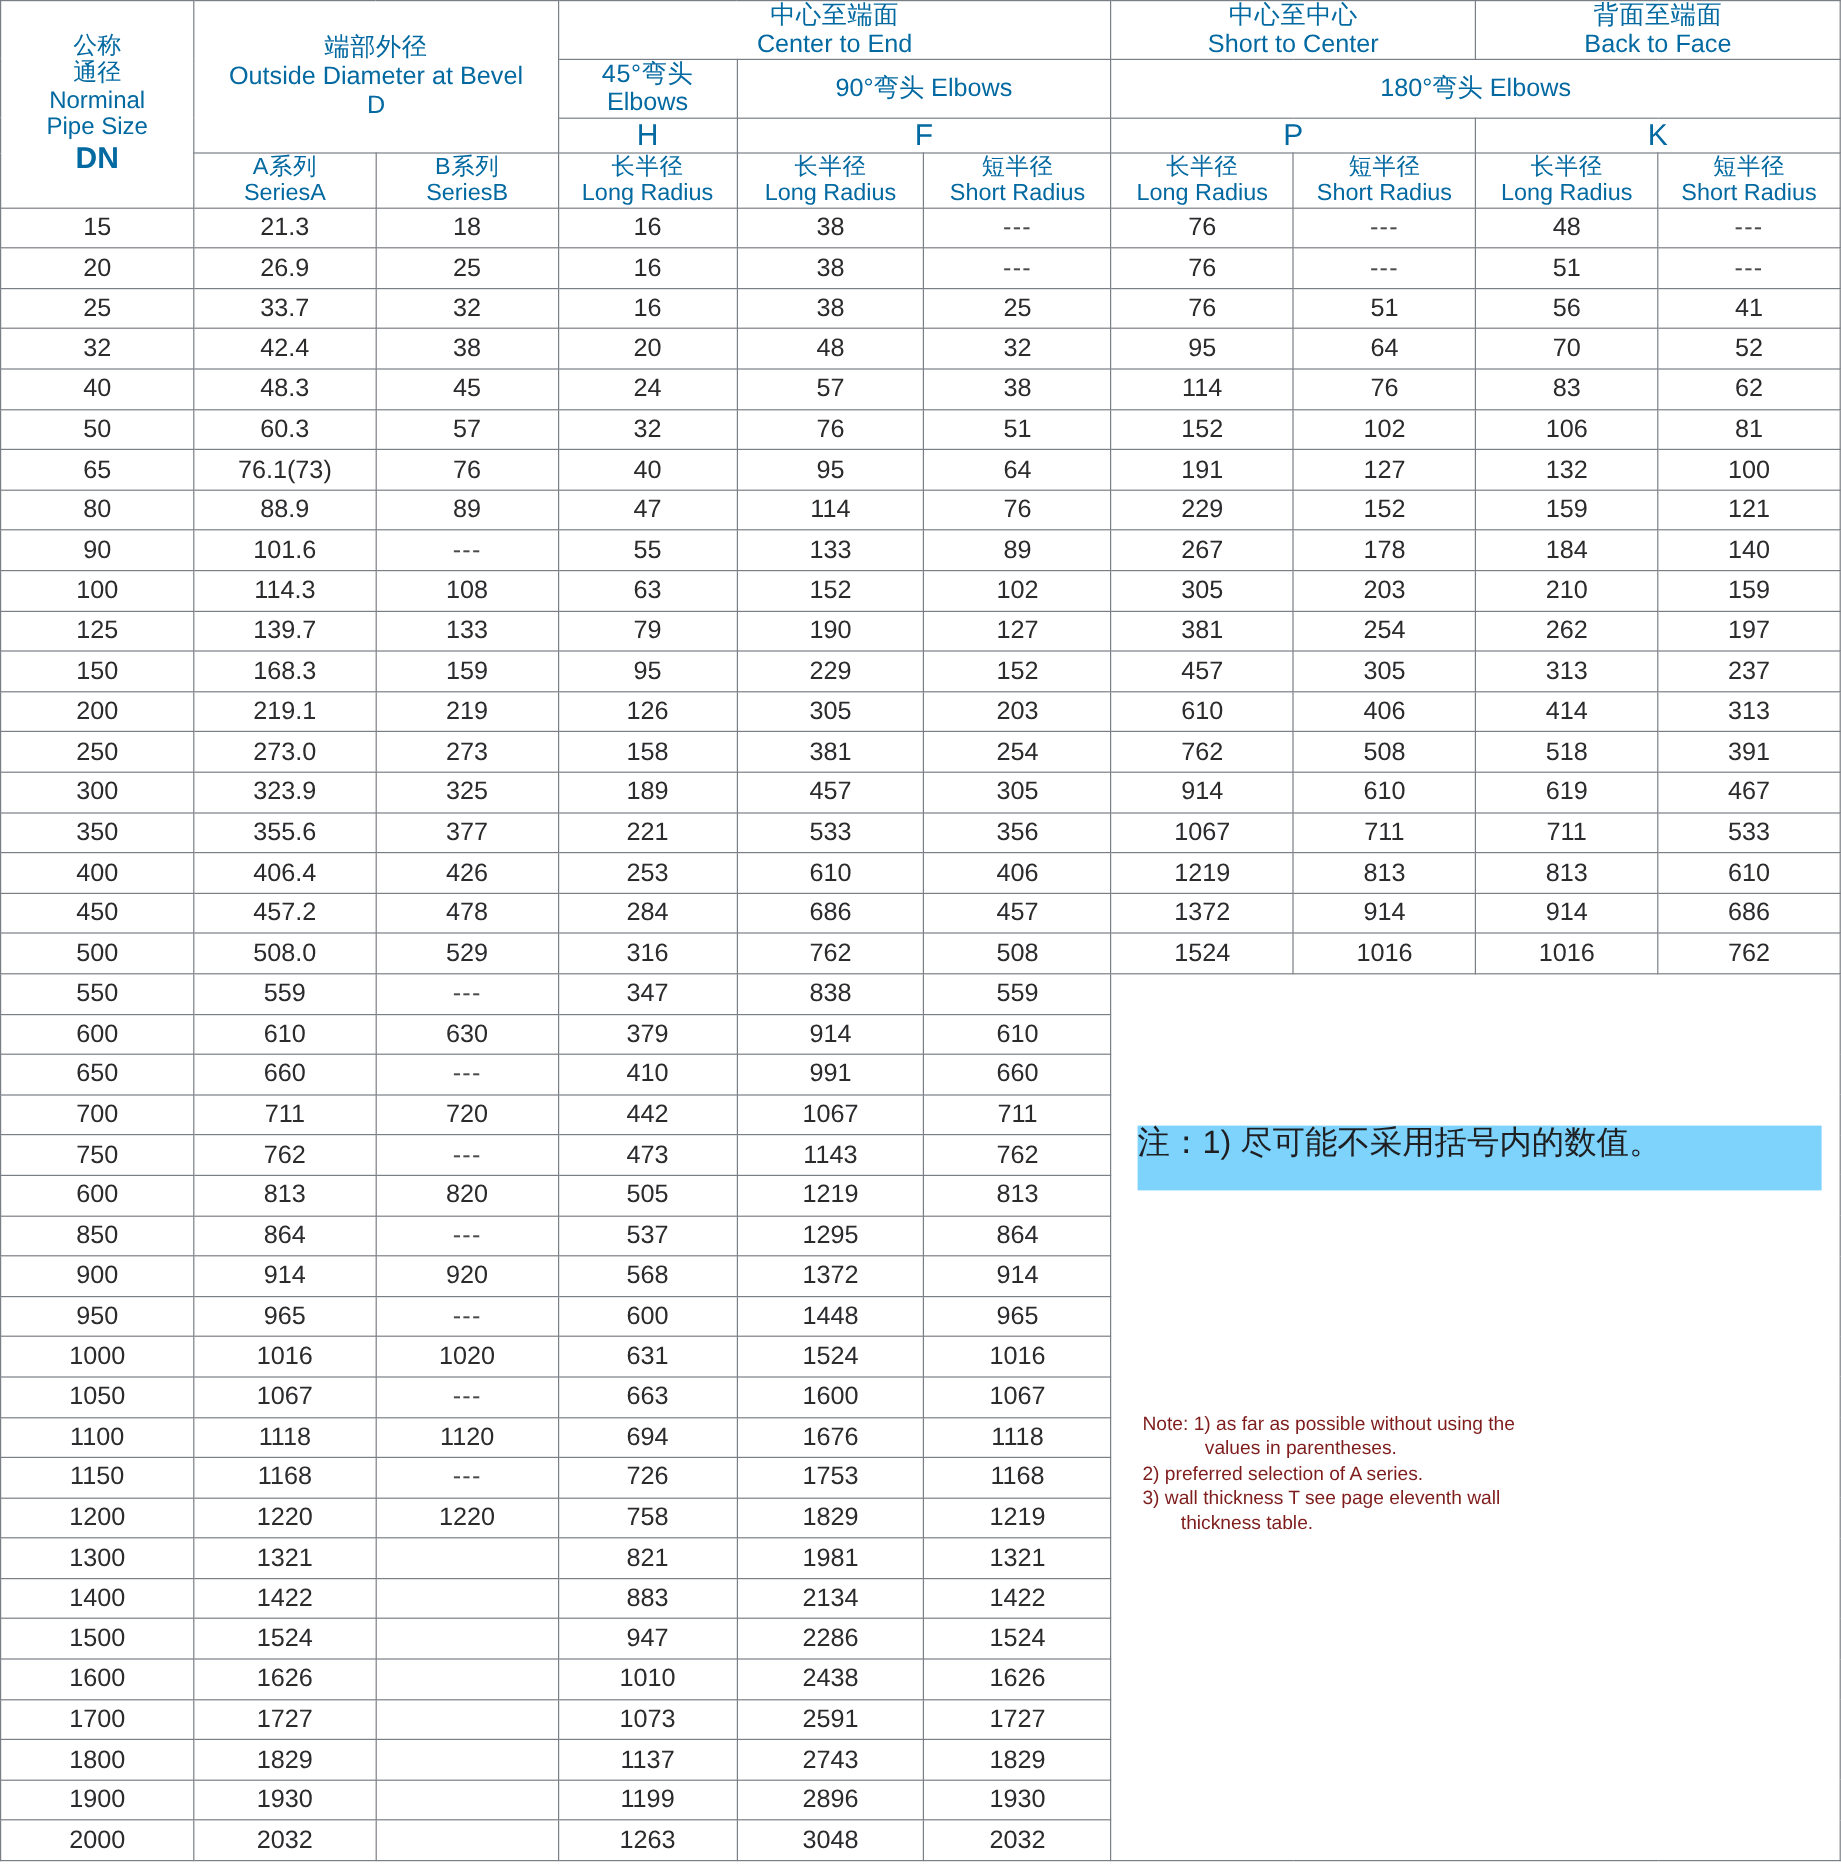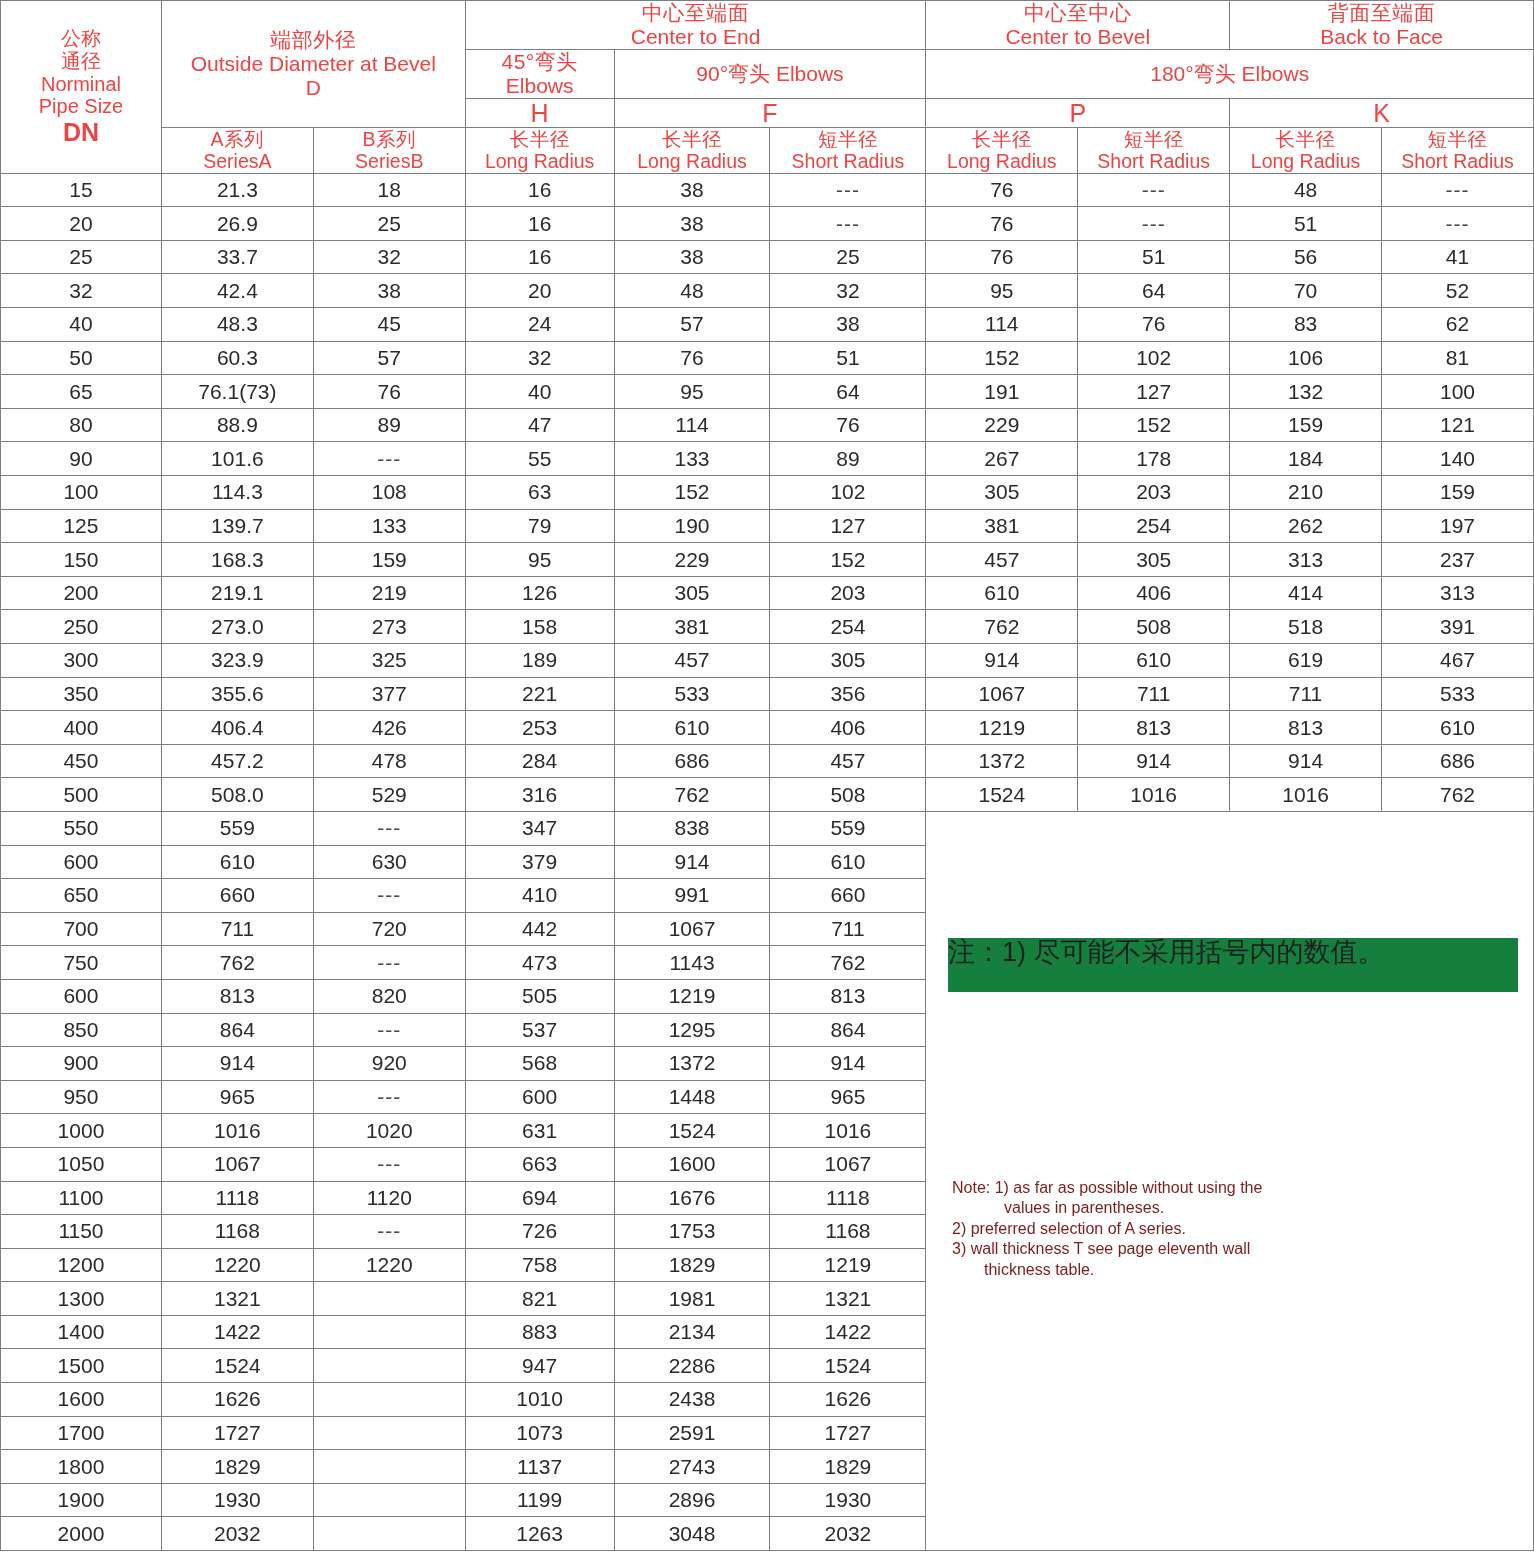--- a/index.html
+++ b/index.html
@@ -34,21 +34,21 @@
     text-align: center;
     vertical-align: middle;
     font-weight: normal;
     background: #ffffff;
     line-height: 1.14;
   }
 
   
   thead th {
     background: #e8ebf2;
-    color: #ef4444;
+    color: #0369a1;
     font-size: 21px;
   }
   th.cn-en {
     font-size: 21px;
   }
   th .cn {
     display: block;
     font-size: 21px;
     letter-spacing: 0.5px;
   }
@@ -94,21 +94,21 @@
     letter-spacing: 1px;
     color: #4a4a4d;
   }
 
   
   #notes {
     position: absolute;
     left: 948px;
     top: 938px;
     width: 570px;
-    background: #15803d;
+    background: #7dd3fc;
   }
   .note-cn {
     font-size: 27px;
     color: #1f1f22;
     line-height: 1.05;
     margin-bottom: 26px;
     white-space: nowrap;
   }
   .note-cn.indent {
     padding-left: 40px;
@@ -164,21 +164,21 @@
           <span class="cn">端部外径</span>
           <span class="en">Outside Diameter at Bevel</span>
           <span class="en">D</span>
         </th>
         <th class="cn-en" colspan="3">
           <span class="cn">中心至端面</span>
           <span class="en">Center to End</span>
         </th>
         <th class="cn-en" colspan="2">
           <span class="cn">中心至中心</span>
-          <span class="en">Center to Bevel</span>
+          <span class="en">Short to Center</span>
         </th>
         <th class="cn-en" colspan="2">
           <span class="cn">背面至端面</span>
           <span class="en">Back to Face</span>
         </th>
       </tr>
 
       <tr>
         <th class="cn-en">
           <span class="cn">45°弯头</span>

